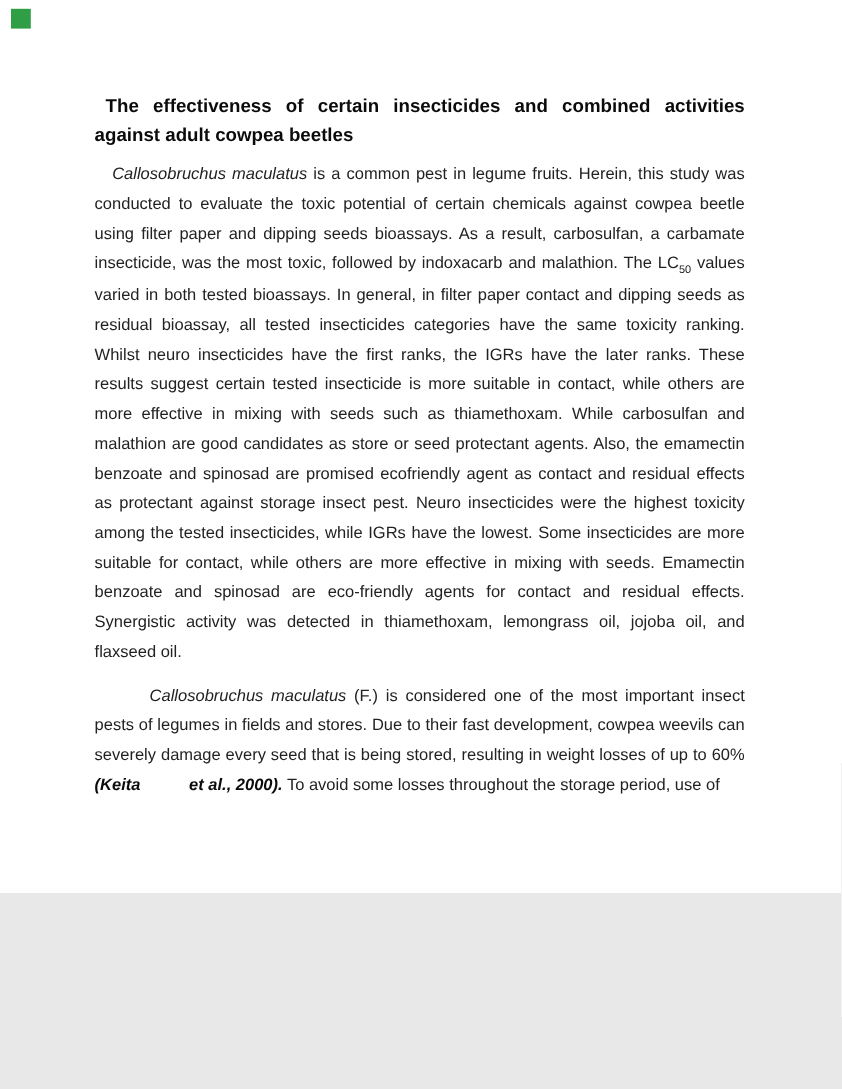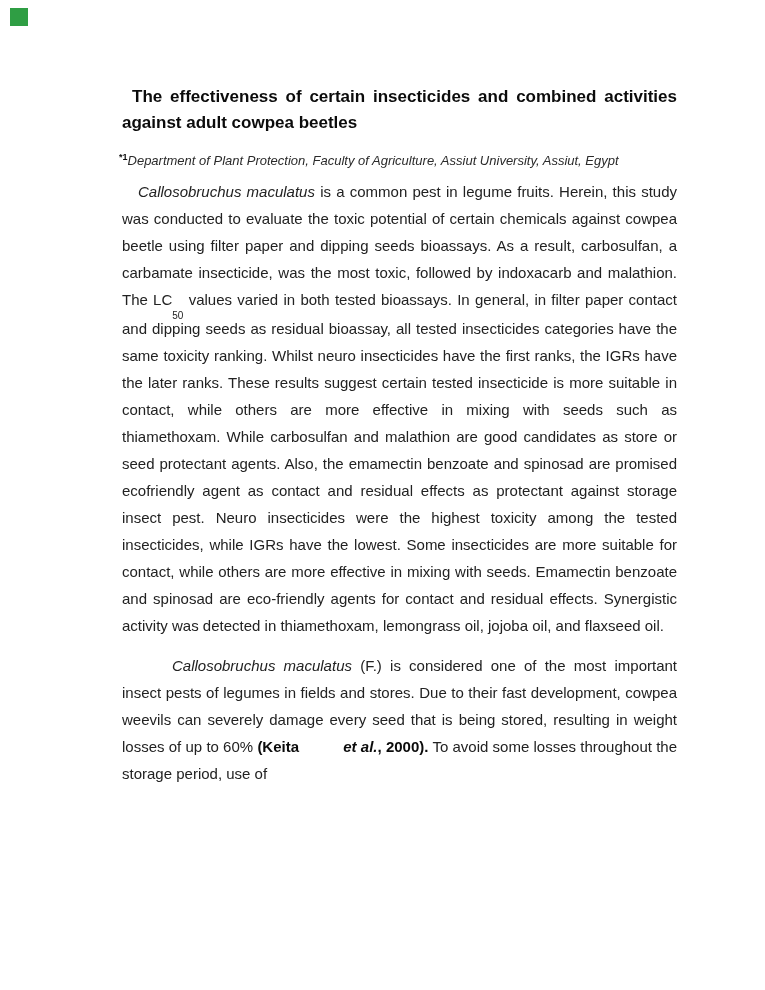--- a/index.html
+++ b/index.html
@@ -2,25 +2,24 @@
 <html><head>
 <meta charset="utf-8">
 <style>
   * { box-sizing: border-box; margin: 0; padding: 0; }
   html, body { background: #e8e8e8; }
   body { font-family: "Liberation Sans", sans-serif; }
 
   .page {
     position: relative;
     width: 765px;
-    height: 990px;
+    height: 812px;
     background: #ffffff;
     overflow: hidden;
     color: #1f1f1f;
-    padding-left: 36px;
   }
 
   .corner-marker {
     position: absolute;
     left: 10px;
     top: 8px;
     width: 18px;
     height: 18px;
   }
 
@@ -76,23 +75,23 @@
   }
 
   p.body-par {
     margin-top: 9px;
     font-size: 15px;
     line-height: 27px;
     text-align: justify;
     color: #222222;
   }
   p.body-par .i { font-style: italic; margin-left: 16px; }
-  p.body-par .b { font-weight: bold; color: #0b0b0b; }
+  p.body-par .b { font-weight: bold; color: #0b0b0b; font-style: italic; }
   p.body-par .bi { font-weight: bold; font-style: italic; color: #0b0b0b; margin-left: 40px; }
-  p.body-par sub { font-size: 10px; vertical-align: baseline; position: relative; top: 14px; }
+  p.body-par sub { font-size: 10px; vertical-align: baseline; position: relative; top: 4px; }
 
   .keywords {
     margin-top: 5px;
     font-size: 15px;
     line-height: 20px;
     color: #222222;
   }
 
   h3.section-heading {
     margin-top: 11px;
@@ -109,21 +108,20 @@
 
 <div class="page">
 
   <div class="corner-marker" style="background-color: rgb(47, 158, 68);"></div>
 
   <div class="content">
 
     <h1 class="title">The effectiveness of certain insecticides and combined activities against adult cowpea beetles</h1>
 
 
-    <p class="affiliation"><span class="marker">*1</span><span class="aff-text">Department of Plant Protection, Faculty of Agriculture, Assiut University, Assiut, Egypt</span></p>
 
 
 
     <p class="body-par"><span class="i">Callosobruchus maculatus</span><span> is a common pest in legume fruits. Herein, this study was conducted to evaluate the toxic potential of certain chemicals against cowpea beetle using filter paper and dipping seeds bioassays. As a result, carbosulfan, a carbamate insecticide, was the most toxic, followed by indoxacarb and malathion. The LC</span><sub>50</sub><span> values varied in both tested bioassays. In general, in filter paper contact and dipping seeds as residual bioassay, all tested insecticides categories have the same toxicity ranking. Whilst neuro insecticides have the first ranks, the IGRs have the later ranks. These results suggest certain tested insecticide is more suitable in contact, while others are more effective in mixing with seeds such as thiamethoxam. While carbosulfan and malathion are good candidates as store or seed protectant agents. Also, the emamectin benzoate and spinosad are promised ecofriendly agent as contact and residual effects as protectant against storage insect pest.  Neuro insecticides were the highest toxicity among the tested insecticides, while IGRs have the lowest. Some insecticides are more suitable for contact, while others are more effective in mixing with seeds. Emamectin benzoate and spinosad are eco-friendly agents for contact and residual effects. Synergistic activity was detected in thiamethoxam, lemongrass oil, jojoba oil, and flaxseed oil.</span></p>
 
 
 
     <p class="body-par intro-par"><span class="i">Callosobruchus maculatus</span><span> (F.) is considered one of the most important insect pests of legumes in fields and stores. Due to their fast development, cowpea weevils can severely damage every seed that is being stored, resulting in weight losses of up to 60% </span><span class="b">(Keita </span><span class="bi">et al.</span><span class="b">, 2000).</span><span> To avoid some losses throughout the storage period, use of</span></p>
 
   </div>

